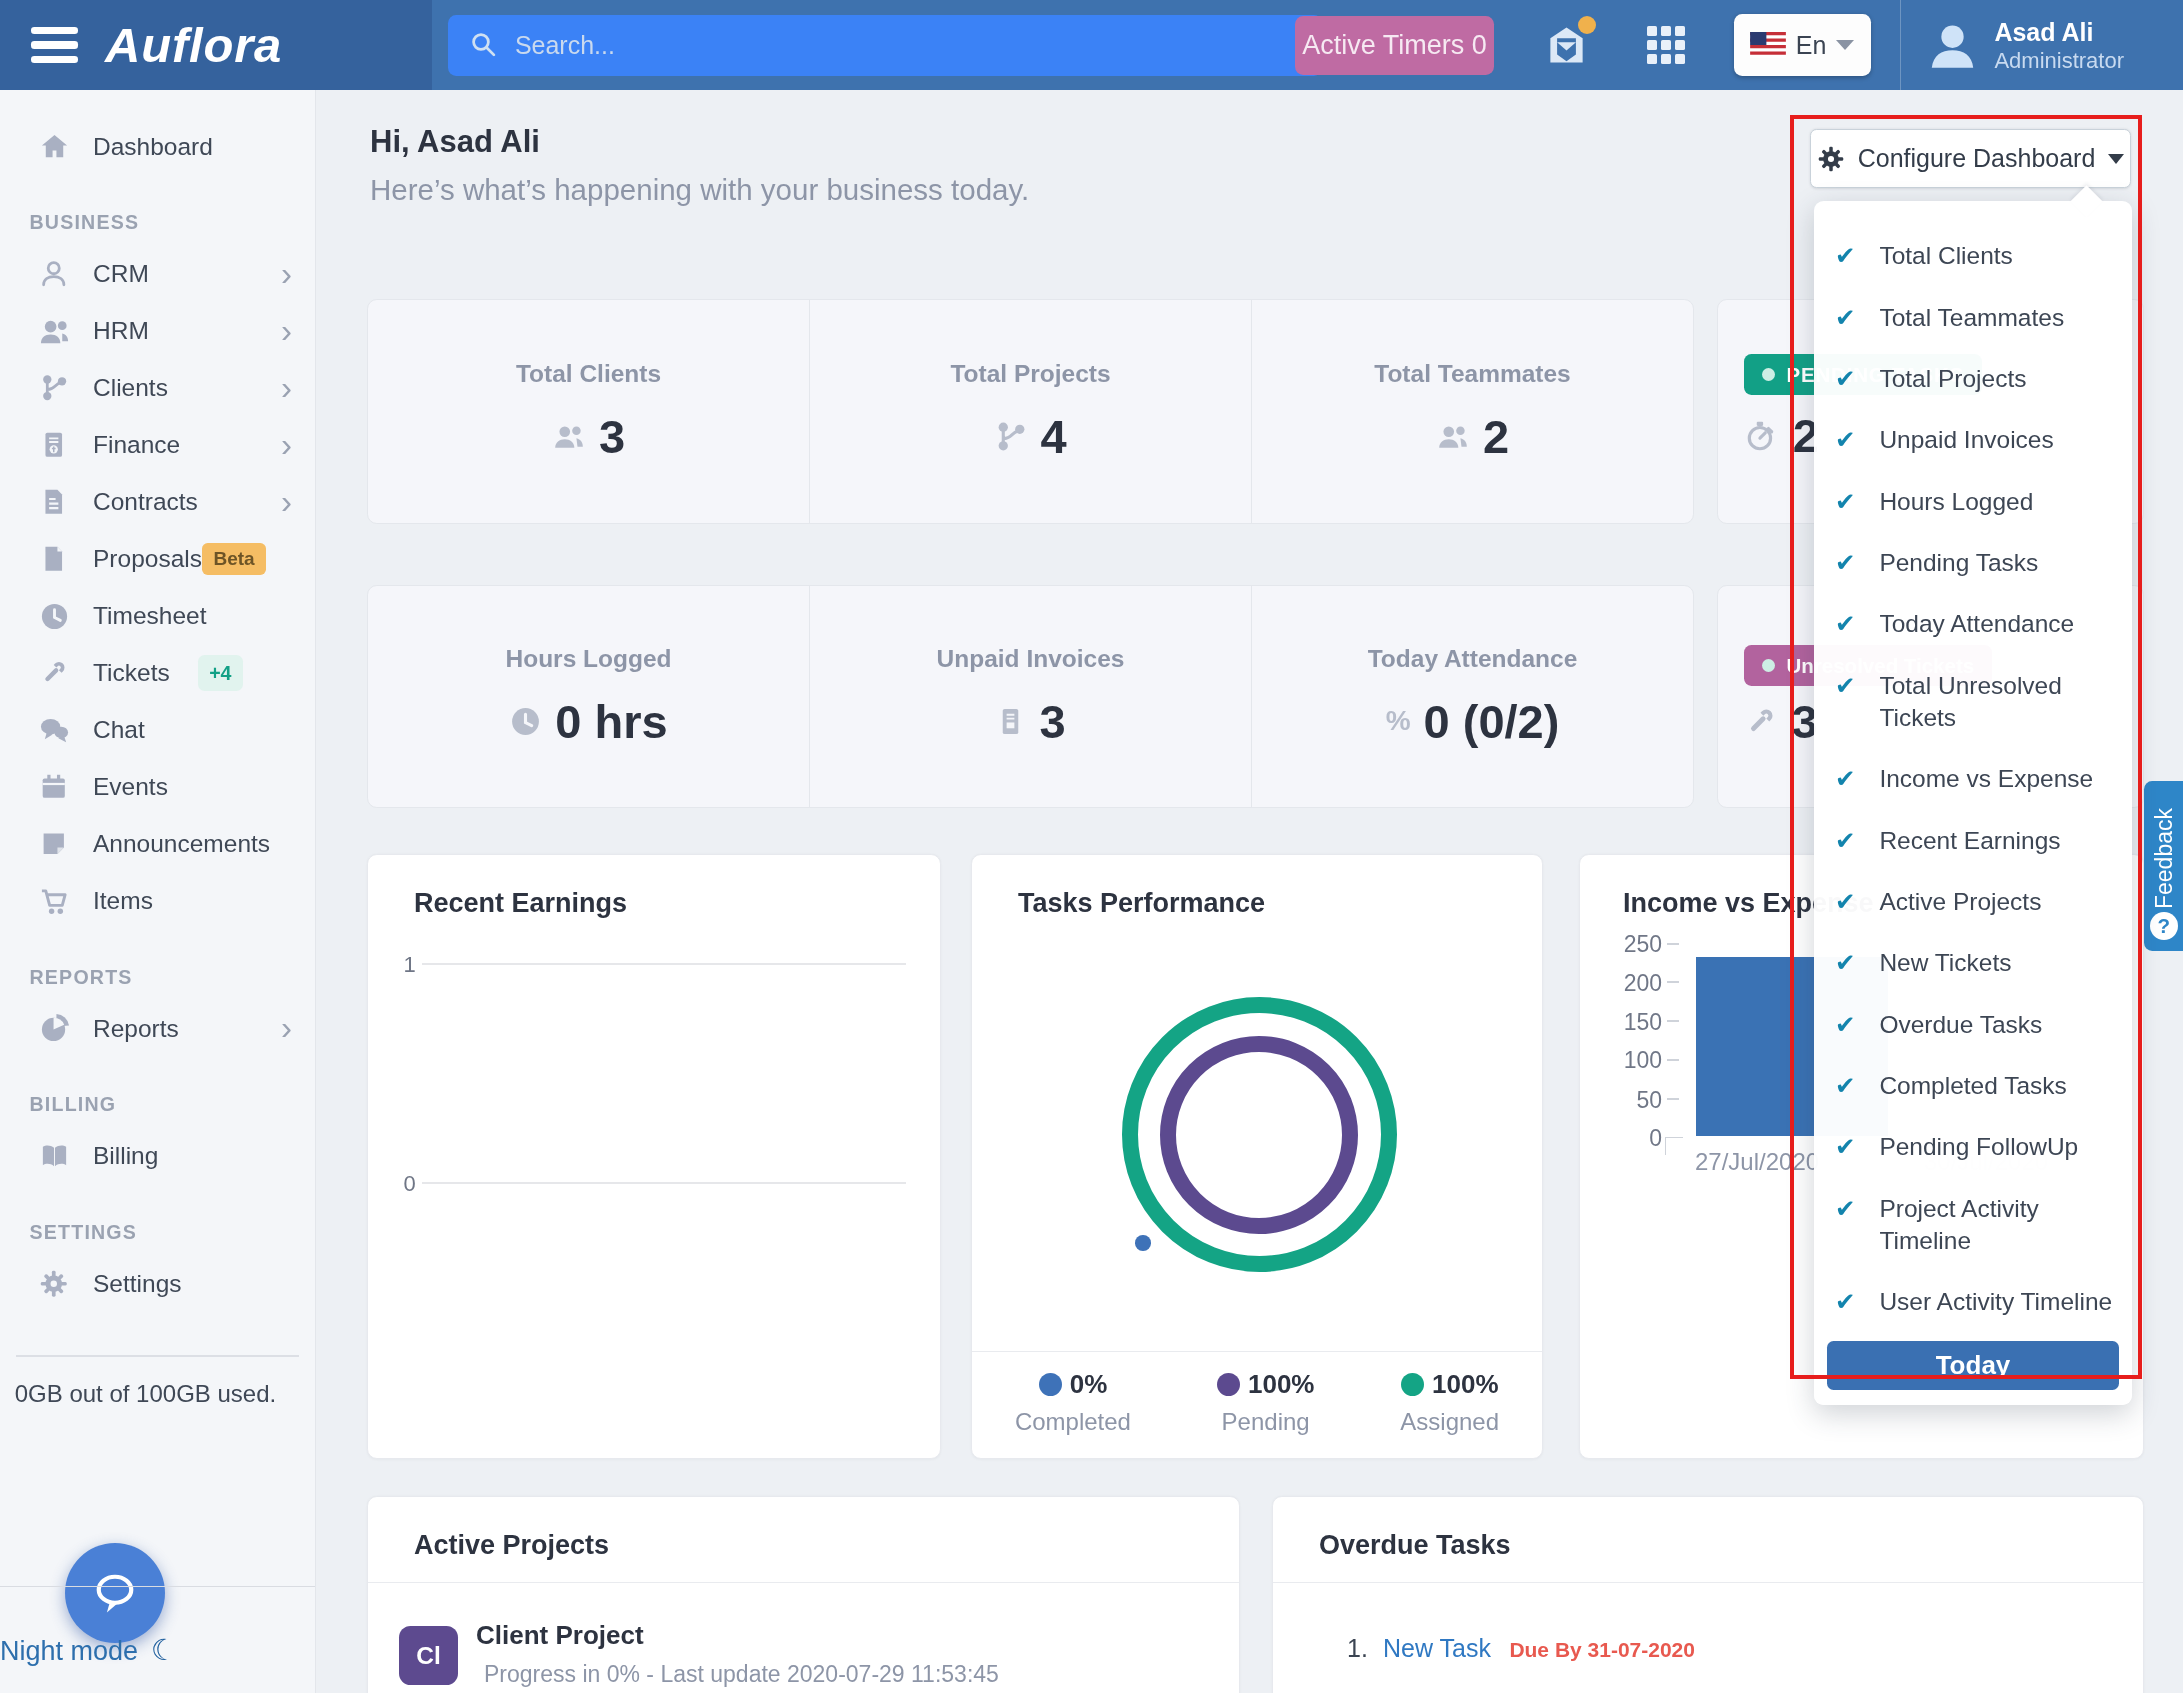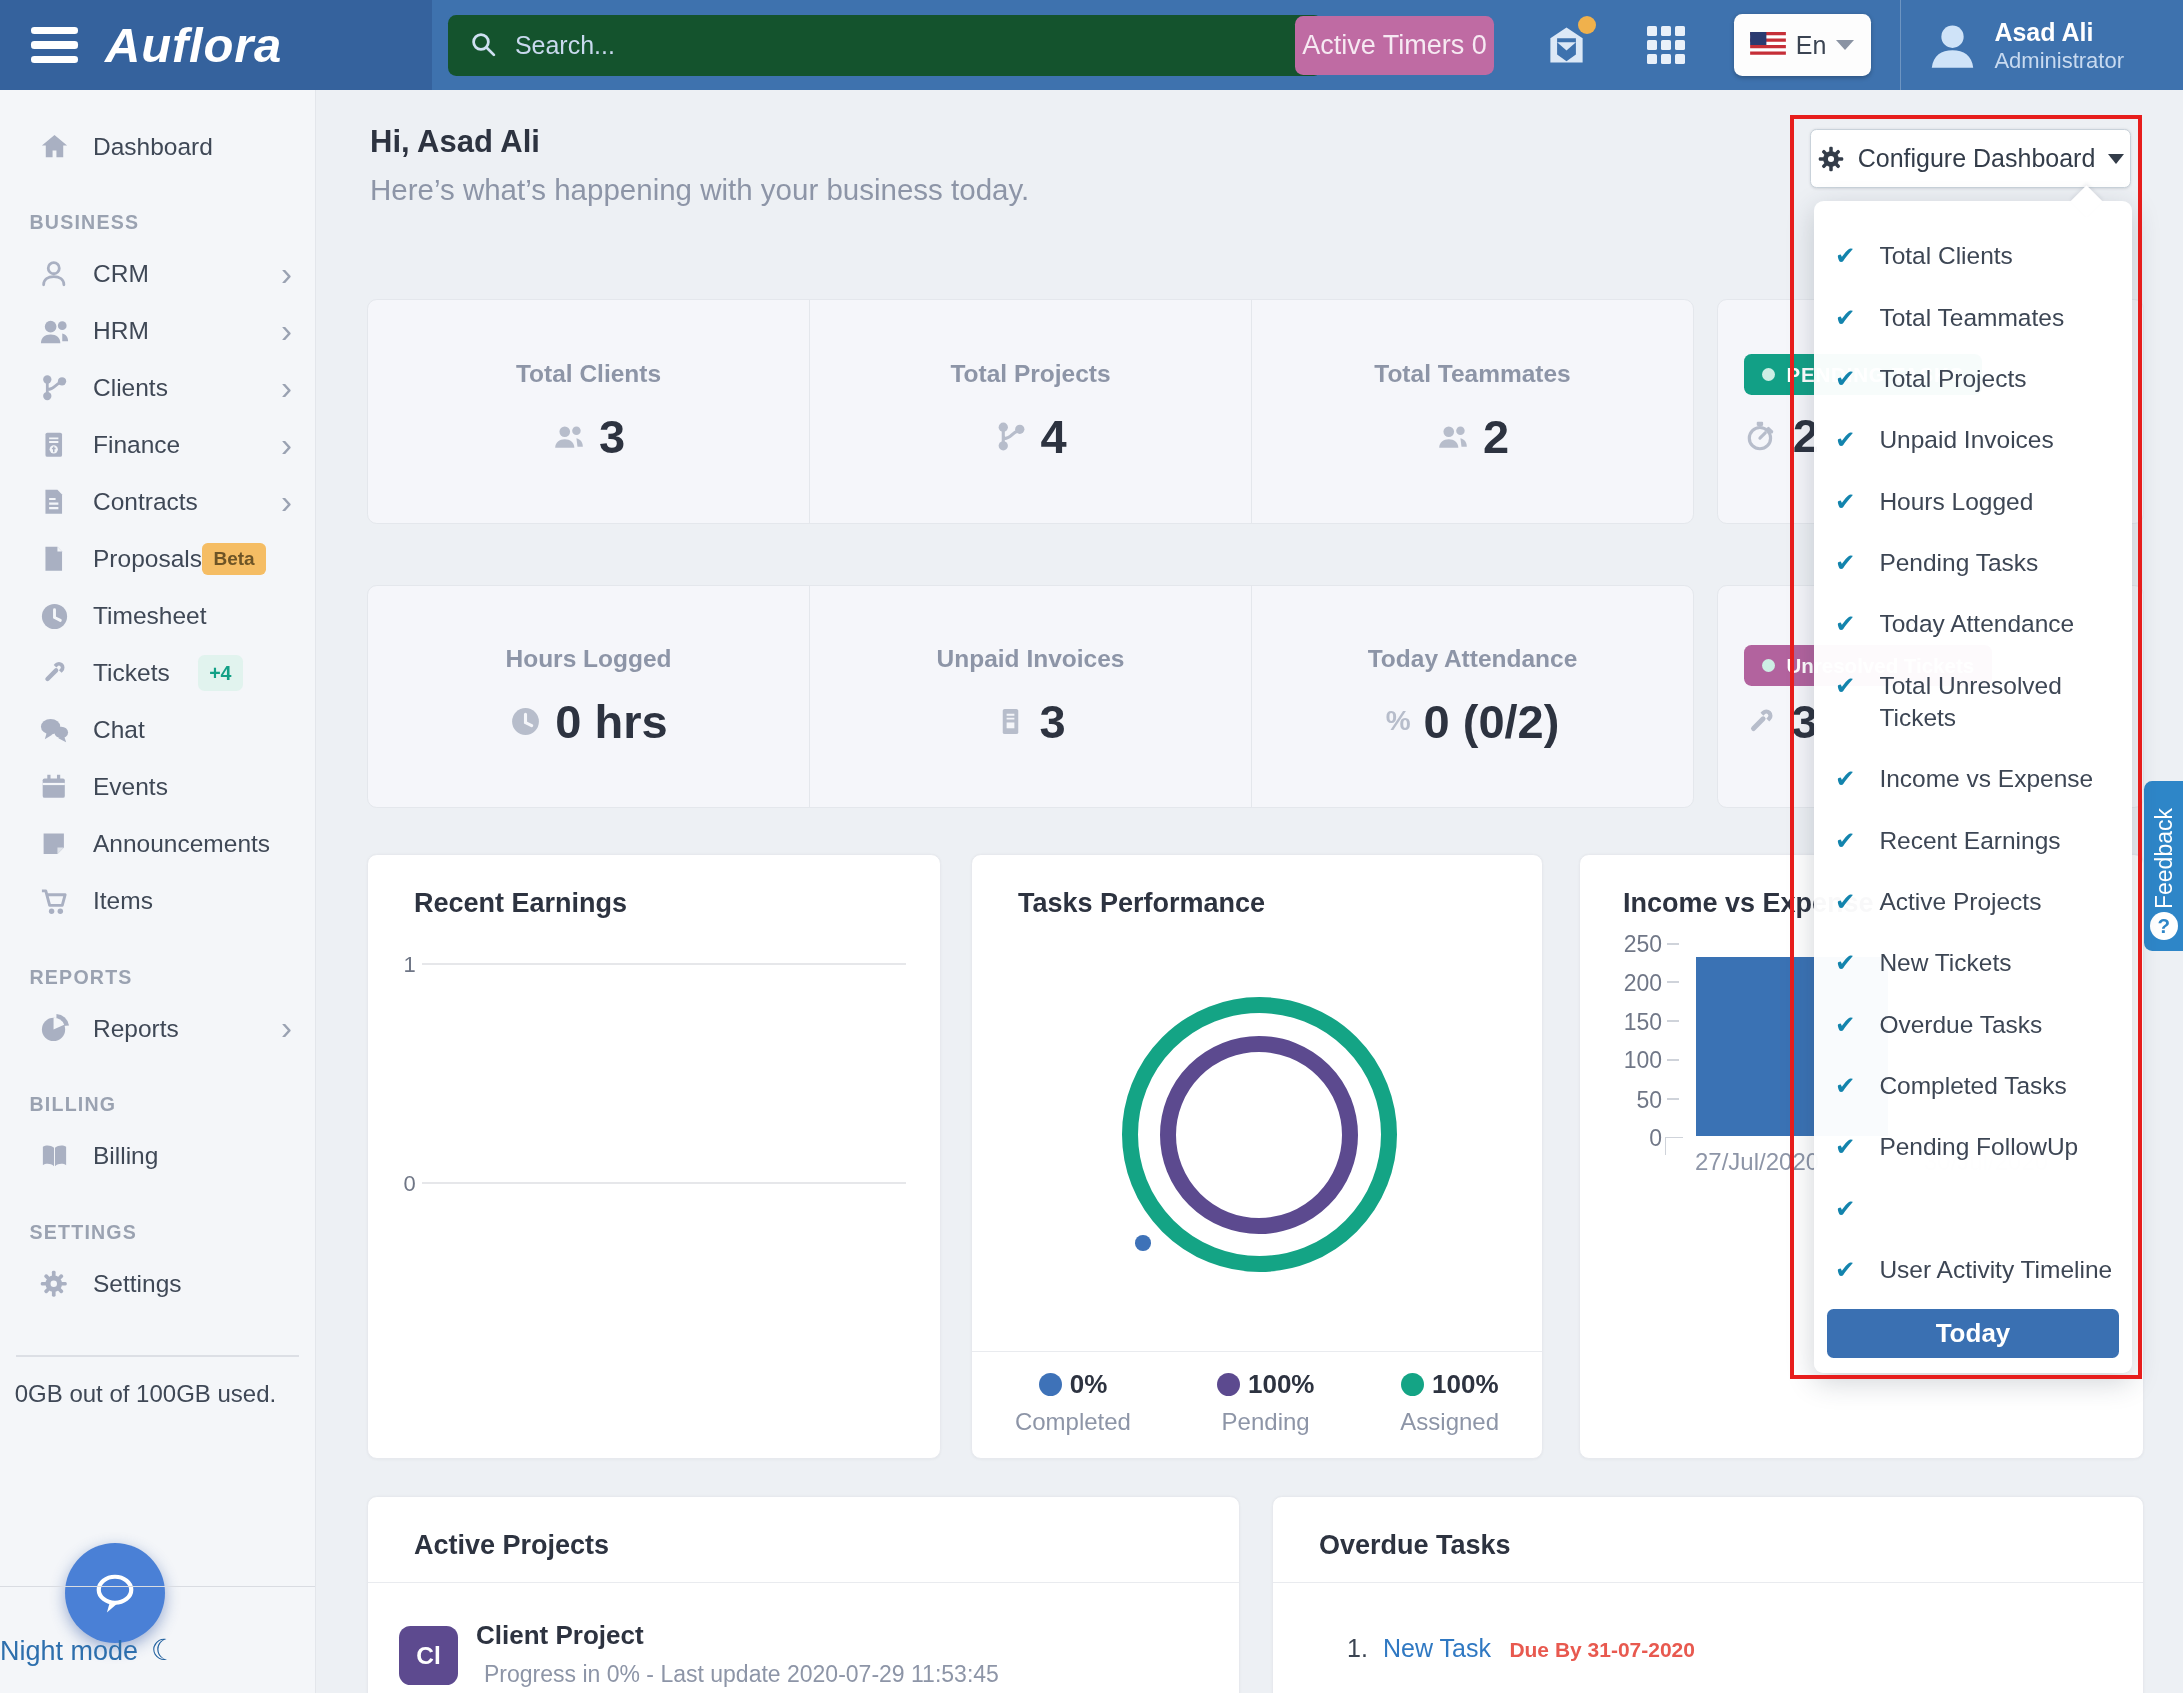--- a/index.html
+++ b/index.html
@@ -6,21 +6,21 @@
   html,body { background:#dfe3ea; }
   body { font-family:"Liberation Sans","DejaVu Sans",sans-serif; }
   .screen { position:relative; width:2183px; height:1694px; background:#edf0f4; overflow:hidden; }
 
   
   .topbar { position:absolute; top:0; left:0; width:2183px; height:90px; background:#3e72ae; z-index:10; }
   .logo-block { position:absolute; left:0; top:0; width:432px; height:90px; background:#35629d; display:flex; align-items:center; }
   .hamburger { margin-left:31px; width:51px; height:36px; display:flex; flex-direction:column; justify-content:space-between; cursor:pointer; }
   .hamburger span { display:block; width:47px; height:7.4px; background:#fff; border-radius:3.3px; }
   .logo { margin-left:23px; color:#fff; font-size:49px; font-weight:bold; font-style:italic; letter-spacing:0.8px; }
-  .searchbar { position:absolute; left:448px; top:14.7px; width:874px; height:61px; background:#14532d; border-radius:8.2px; display:flex; align-items:center; padding-left:21px; }
+  .searchbar { position:absolute; left:448px; top:14.7px; width:874px; height:61px; background:#3b82f6; border-radius:8.2px; display:flex; align-items:center; padding-left:21px; }
   .searchbar input { background:transparent; border:none; outline:none; color:#e7eefa; font-size:25px; margin-left:16.4px; width:736px; font-family:inherit; }
   .searchbar input::placeholder { color:#c9d9ee; }
   .tb-right { position:absolute; right:0; top:0; height:90px; display:flex; align-items:center; }
   .timers-btn { width:199px; height:59px; background:#bf6ba3; border:none; border-radius:8.2px; color:#f6e9f2; font-size:27px; font-family:inherit; cursor:pointer; }
   .mail-wrap { position:relative; margin-left:51px; cursor:pointer; }
   .mail-dot { position:absolute; top:-6.5px; right:-8.2px; width:18px; height:18px; border-radius:50%; background:#f0b14c; }
   .grid-icon { margin-left:59px; display:grid; grid-template-columns:repeat(3,9.8px); grid-template-rows:repeat(3,9.8px); gap:4.1px; cursor:pointer; }
   .grid-icon span { background:#e9f0f9; border-radius:1.6px; }
   .lang-box { margin-left:49px; width:137px; height:62px; background:#fdfdfd; border-radius:8.2px; box-shadow:0 1.6px 4.1px rgba(0,0,0,.25); display:flex; align-items:center; justify-content:center; gap:9.8px; cursor:pointer; }
   .lang-box .lang-label { font-size:25px; color:#3b4452; }
@@ -675,20 +675,21 @@
     <div class="cfg-item">
         <span class="cfg-check">✔</span>
         <span>Completed Tasks</span>
       </div>
     <div class="cfg-item">
         <span class="cfg-check">✔</span>
         <span>Pending FollowUp</span>
       </div>
     <div class="cfg-item">
         <span class="cfg-check">✔</span>
+        <span>Project Activity Timeline</span>
       </div>
     <div class="cfg-item">
         <span class="cfg-check">✔</span>
         <span>User Activity Timeline</span>
       </div>
     <button class="cfg-save">Today</button>
   </div>
 
   <div class="red-box"></div>
 

